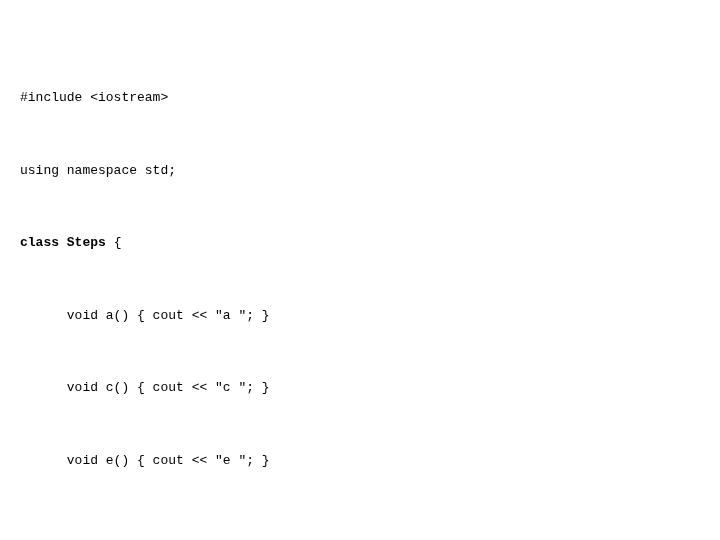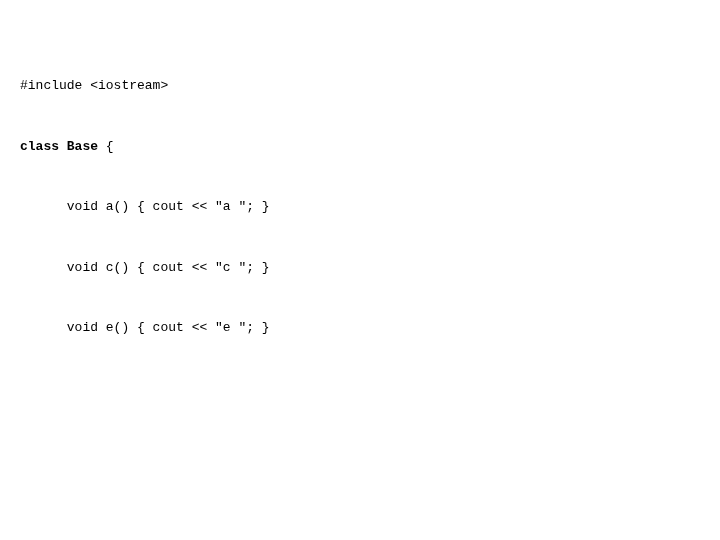--- a/index.html
+++ b/index.html
@@ -19,37 +19,39 @@
       padding: 16px 20px;
     }
 
     .code-block {
       line-height: 1.55;
       white-space: pre;
     }
 
     .line {
       display: block;
+      margin-top: 12px;
     }
 
     .bold {
       font-weight: bold;
     }
 
     .comment {
       font-style: italic;
     }
   </style>
 </head>
 <body>
 
 <div class="code-block">
 
   <span class="line">#include &lt;iostream&gt;</span>
-  <span class="line"><span class="bold">class Base</span> {</span>
+  <span class="line">using namespace std;</span>
+  <span class="line"><span class="bold">class Steps</span> {</span>
   <span class="line">      void a() { cout &lt;&lt; "a "; }</span>
   <span class="line">      void c() { cout &lt;&lt; "c "; }</span>
   <span class="line">      void e() { cout &lt;&lt; "e "; }</span>
   
   
   
   
   
   
   

